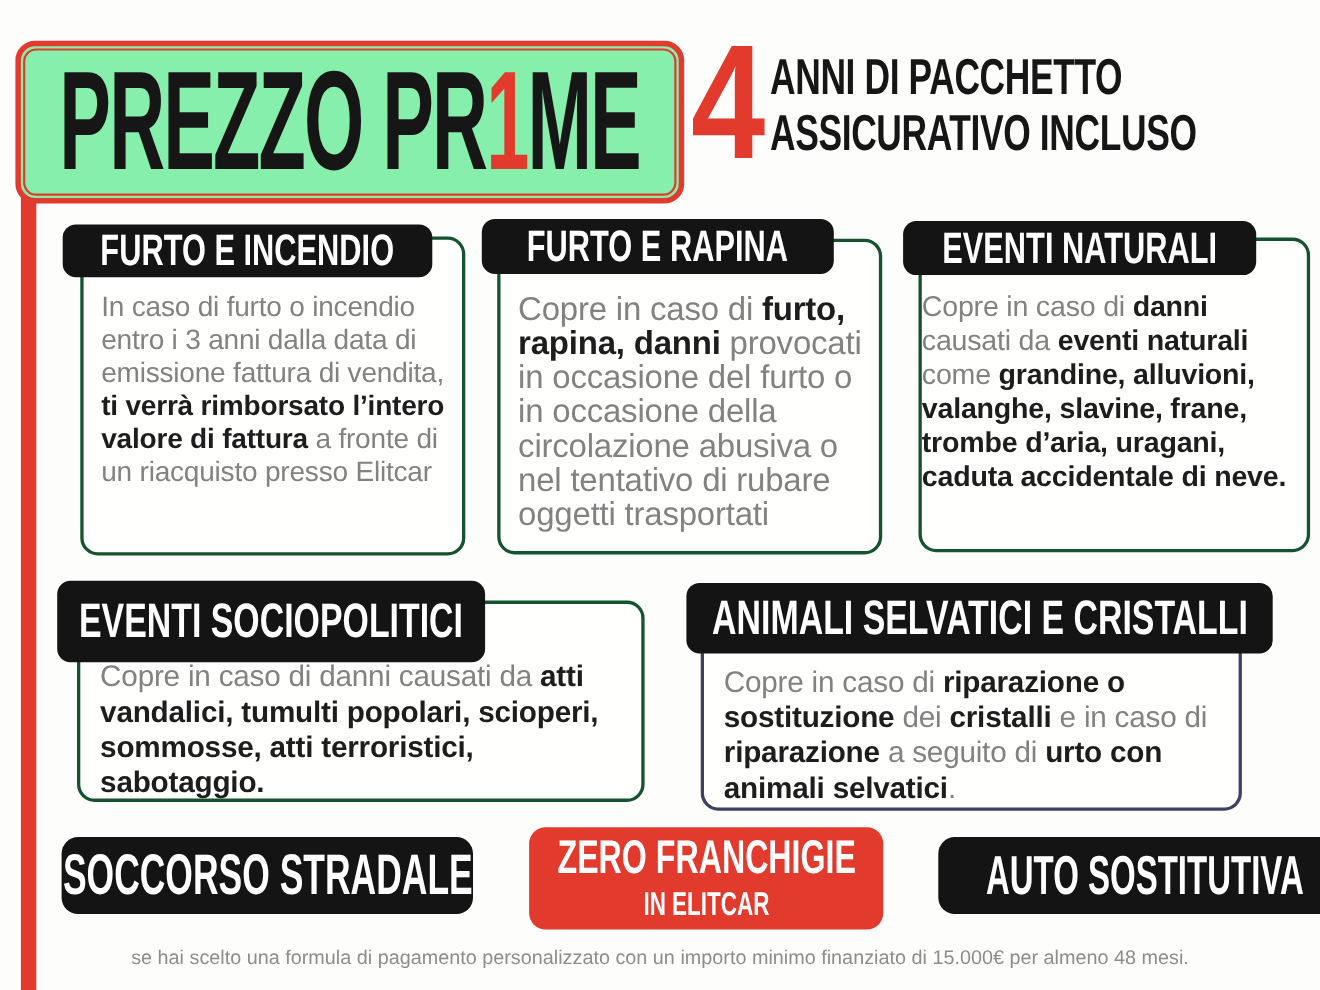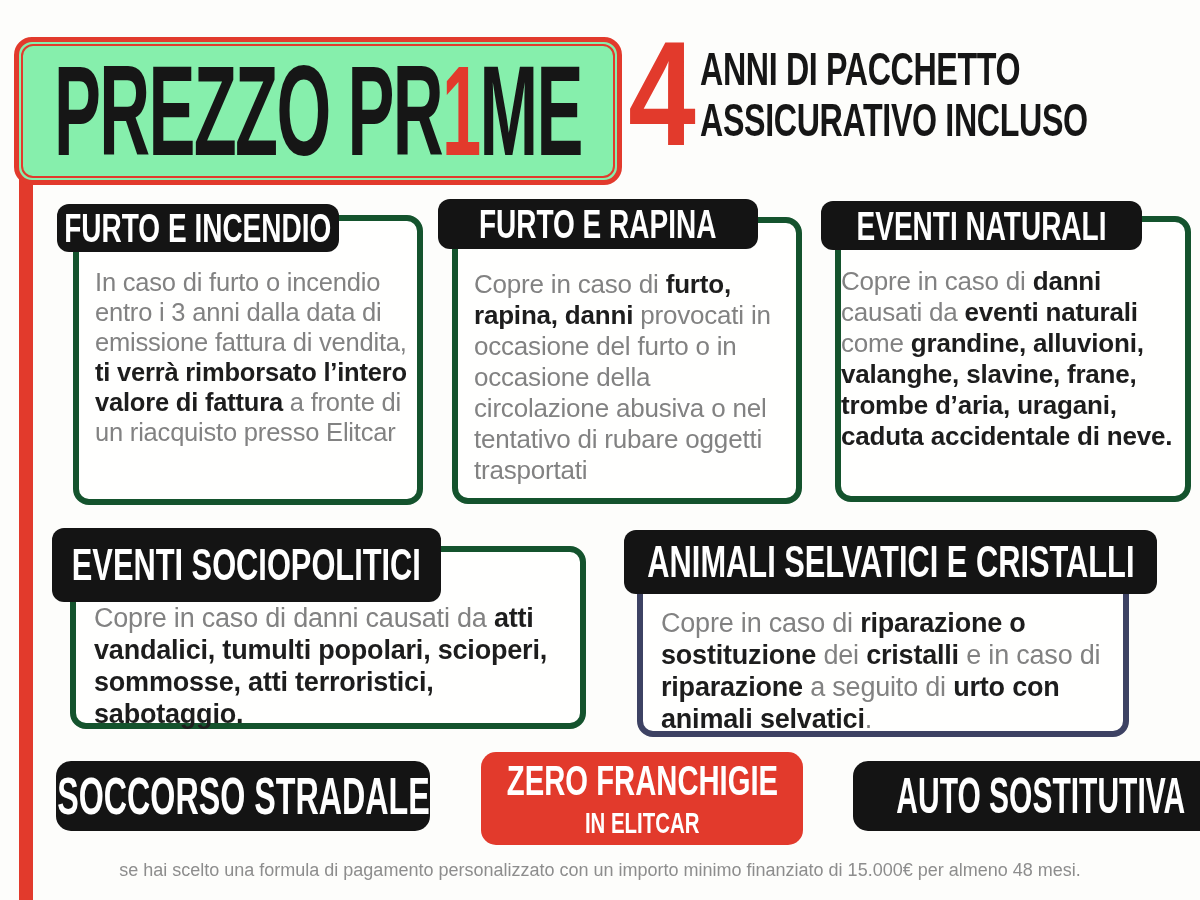--- a/index.html
+++ b/index.html
@@ -50,48 +50,48 @@
   .header-line{
     font-size:46px;font-weight:800;color:#161616;line-height:51px;
     letter-spacing:-0.5px;white-space:nowrap;
     transform:scaleX(0.70);transform-origin:left center;
   }
 
   
   .card{position:absolute;z-index:2;}
   .card-body{
     position:absolute;inset:0;background:#fffffe;
-    border:6px solid #14532d;border-radius:16px;
+    border:3px solid #14532d;border-radius:16px;
     box-sizing:border-box;
   }
   .card-head{
     position:absolute;background:#141414;border-radius:12px;
     display:flex;align-items:center;justify-content:center;
     z-index:2;
   }
   .card-head .htext{
     color:#fff;font-weight:800;white-space:nowrap;line-height:1;
     letter-spacing:0px;
     transform:scaleX(0.70);transform-origin:center center;
   }
   .card-text{
     position:relative;margin:0;color:#828282;z-index:1;
     letter-spacing:-0.2px;
   }
   .card-text b{color:#1d1d1d;font-weight:700;}
 
   .card-0{left:73px;top:215px;width:350px;height:290px;}
-  .card-0 .card-head{left:-16px;top:-11px;width:282px;height:48px;}
+  .card-0 .card-head{left:-16px;top:-11px;width:336px;height:48px;}
   .card-0 .htext{font-size:40px;}
   .card-0 .card-text{padding:46px 10px 0 16px;font-size:25.5px;line-height:30px;}
 
   .card-1{left:452px;top:217px;width:350px;height:287px;}
   .card-1 .card-head{left:-14px;top:-18px;width:320px;height:50px;}
   .card-1 .htext{font-size:40px;}
-  .card-1 .card-text{padding:46px 8px 0 16px;font-size:26px;line-height:31px;}
+  .card-1 .card-text{padding:46px 8px 0 16px;font-size:30px;line-height:31px;}
 
   .card-2{left:835px;top:216px;width:356px;height:286px;}
   .card-2 .card-head{left:-14px;top:-15px;width:321px;height:49px;}
   .card-2 .htext{font-size:40px;}
   .card-2 .card-text{padding:44px 6px 0 0;font-size:26px;line-height:31px;}
 
   .card-3{left:70px;top:546px;width:516px;height:183px;}
   .card-3 .card-head{left:-18px;top:-18px;width:389px;height:74px;}
   .card-3 .htext{font-size:44px;}
   .card-3 .card-text{padding:50px 10px 0 18px;font-size:27px;line-height:32px;}

